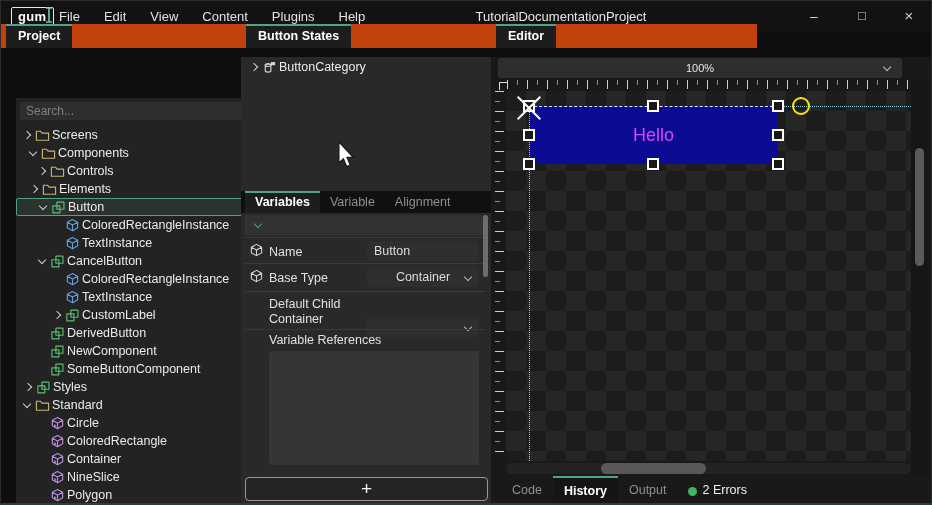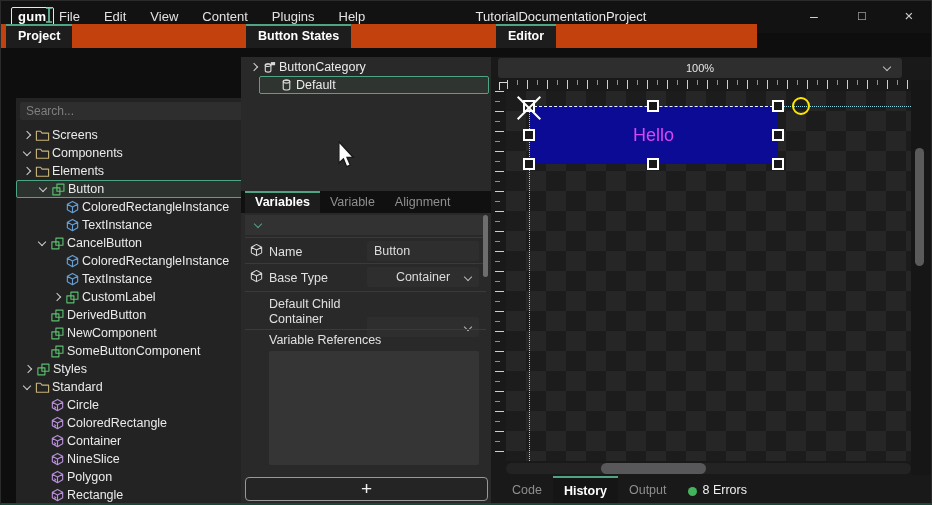--- a/index.html
+++ b/index.html
@@ -159,30 +159,39 @@
     <div id="project-tree">
         <div class="trow" style="padding-left: 6px;">
           <span class="chev right"></span>
           <span class="ticon">
             <svg width="15" height="15" viewBox="0 0 16 16">
               <path d="M1.5 3.5 h4.5 l1.5 2 h7 v7.5 h-13 Z" fill="none" stroke="#c9b478" stroke-width="1.2" stroke-linejoin="round"></path>
             </svg>
           </span>
           <span class="tlabel">Screens</span>
         </div>
-        <div class="trow" style="padding-left: 6px;">
+        <div class="trow" style="padding-left: 12px;">
           <span class="chev down"></span>
           <span class="ticon">
             <svg width="15" height="15" viewBox="0 0 16 16">
               <path d="M1.5 3.5 h4.5 l1.5 2 h7 v7.5 h-13 Z" fill="none" stroke="#c9b478" stroke-width="1.2" stroke-linejoin="round"></path>
             </svg>
           </span>
           <span class="tlabel">Components</span>
         </div>
-        <div class="trow" style="padding-left: 6px;">
+        <div class="trow" style="padding-left: 21px;">
+          <span class="chev right"></span>
+          <span class="ticon">
+            <svg width="15" height="15" viewBox="0 0 16 16">
+              <path d="M1.5 3.5 h4.5 l1.5 2 h7 v7.5 h-13 Z" fill="none" stroke="#c9b478" stroke-width="1.2" stroke-linejoin="round"></path>
+            </svg>
+          </span>
+          <span class="tlabel">Controls</span>
+        </div>
+        <div class="trow" style="padding-left: 13px;">
           <span class="chev right"></span>
           <span class="ticon">
             <svg width="15" height="15" viewBox="0 0 16 16">
               <path d="M1.5 3.5 h4.5 l1.5 2 h7 v7.5 h-13 Z" fill="none" stroke="#c9b478" stroke-width="1.2" stroke-linejoin="round"></path>
             </svg>
           </span>
           <span class="tlabel">Elements</span>
         </div>
         <div class="trow selected" style="padding-left: 21px;">
           <span class="chev down"></span>
@@ -358,30 +367,20 @@
         <div class="srow">
           <span class="chev right"></span>
           <span class="ticon">
             <svg width="15" height="15" viewBox="0 0 16 16">
               <ellipse cx="6.5" cy="5.5" rx="3" ry="1.4" fill="none" stroke="#d8d8d8" stroke-width="1.2"></ellipse>
               <path d="M9.5 2.2 h4.5 v3.4 h-4.5 Z" fill="#d8d8d8"></path>
               <path d="M3.5 5.5 a3 1.4 0 0 1 6 0 v6 a3 1.4 0 0 1 -6 0 Z" fill="none" stroke="#d8d8d8" stroke-width="1.2" stroke-linejoin="round"></path>
             </svg>
           </span>
           <span class="tlabel">ButtonCategory</span>
-        </div>
-        <div class="srow selected">
-          <span class="chev-space"></span>
-          <span class="ticon">
-            <svg width="15" height="15" viewBox="0 0 16 16">
-              <ellipse cx="8" cy="3.8" rx="3.5" ry="1.6" fill="none" stroke="#d8d8d8" stroke-width="1.2"></ellipse>
-              <path d="M4.5 3.8 a3.5 1.6 0 0 1 7 0 v7.4 a3.5 1.6 0 0 1 -7 0 Z" fill="none" stroke="#d8d8d8" stroke-width="1.2" stroke-linejoin="round"></path>
-            </svg>
-          </span>
-          <span class="tlabel">Default</span>
         </div>
       </div>
 
     <span id="mouse-cursor">
       <svg width="18" height="27" viewBox="0 0 12 19">
           <path d="M1 0.5 L1 15.5 L4.2 12.6 L6.4 18 L9 16.9 L6.7 11.6 L11.2 11.6 Z" fill="#fff" stroke="#1a1a1a" stroke-width="0.9"></path>
         </svg>
     </span>
 
     <div id="props-tabs"><span class="ptab active">Variables</span><span class="ptab">Variable</span><span class="ptab">Alignment</span></div>
@@ -462,17 +461,17 @@
     <div id="editor-vscroll"></div>
     <div id="editor-hscroll-track">
       <div id="editor-hscroll"></div>
     </div>
 
     <div id="status-bar">
       <span class="stab">Code</span>
         <span class="stab active">History</span>
         <span class="stab">Output</span>
       <span id="err-dot"></span>
-      <span id="err-label">8 Errors</span>
+      <span id="err-label">2 Errors</span>
     </div>
   </div>
 
 </div>
 
 </body></html>

